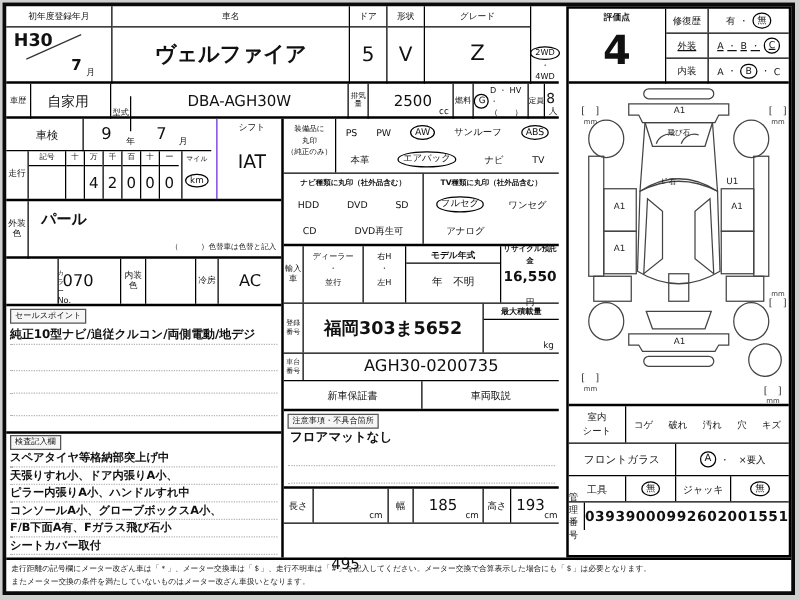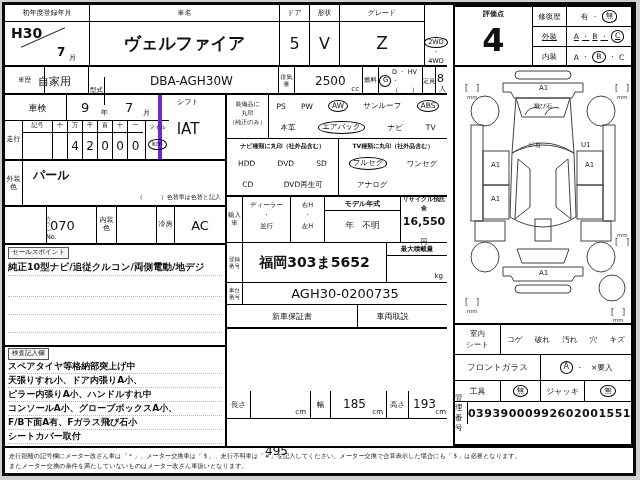--- a/index.html
+++ b/index.html
@@ -48,21 +48,21 @@
       <div class="flex" style="height:42px;font-size:17px;">Z</div>
     </div>
     <div class="abs" style="left:420px;top:0;width:22px;height:62px;font-size:6.5px;display:flex;flex-direction:column;align-items:center;justify-content:flex-end;line-height:1.5;">
       <span class="circ" style="font-size:6.5px;">2WD</span>
       <span>・</span>
       <span>4WD</span>
     </div>
   </div>
 
   <div class="abs" style="left:0;top:62px;width:442px;height:28px;border-bottom:2px solid #000;">
-    <div class="abs br stack" style="left:0;top:0;width:40px;height:28px;font-size:6.5px;text-align:right;">車歴</div>
+    <div class="abs br stack" style="left:0;top:0;width:20px;height:28px;font-size:6.5px;text-align:right;">車歴</div>
     <div class="abs br flex" style="left:16px;top:0;width:68px;height:28px;font-size:11px;">自家用</div>
     <div class="abs br stack" style="left:84px;top:0;width:16px;height:28px;font-size:6.5px;margin-top:10px;">型式</div>
     <div class="abs br flex" style="left:100px;top:0;width:174px;height:28px;font-size:12px;">DBA-AGH30W</div>
     <div class="abs br stack" style="left:274px;top:0;width:16px;height:28px;font-size:6px;">排気量</div>
     <div class="abs br" style="left:290px;top:0;width:68px;height:28px;">
       <span class="abs" style="left:20px;top:7px;font-size:12px;">2500</span>
       <span class="abs unit" style="right:3px;bottom:2px;">cc</span>
     </div>
     <div class="abs br stack" style="left:358px;top:0;width:16px;height:28px;font-size:6.5px;">燃料</div>
     <div class="abs br flex" style="left:374px;top:0;width:44px;height:28px;font-size:6.5px;gap:1px;">
@@ -81,21 +81,21 @@
   <div class="abs bb" style="left:0;top:90px;width:164px;height:26px;">
     <div class="abs br flex" style="left:4px;top:0;width:58px;height:26px;font-size:9px;">車検</div>
     <div class="abs" style="left:58px;top:0;width:106px;height:26px;">
       <span class="abs" style="left:18px;top:5px;font-size:13px;">9</span>
       <span class="abs unit" style="left:38px;top:13px;">年</span>
       <span class="abs" style="left:62px;top:5px;font-size:13px;">7</span>
       <span class="abs unit" style="left:80px;top:13px;">月</span>
     </div>
   </div>
 
-  <div class="abs" style="left:153px;top:90px;width:56px;height:64px;border-left:4px solid #6d28d9;">
+  <div class="abs" style="left:168px;top:90px;width:56px;height:64px;border-left:1px solid #6d28d9;">
     <div class="hdr" style="margin-top:2px;">シフト</div>
     <div class="flex" style="height:44px;font-size:15px;">IAT</div>
   </div>
 
   <div class="abs" style="left:0;top:116px;width:164px;height:38px;">
     <div class="abs br stack" style="left:0;top:0;width:18px;height:38px;font-size:7px;">走行</div>
     <div class="abs" style="left:18px;top:0;width:122px;height:38px;display:flex;">
       <div style="width:30px;border-right:1px solid #000;">
           <div class="hdr bb" style="height:12px;font-size:6px;">記号</div>
           <div class="flex" style="height:25px;font-size:12px;"></div>
@@ -243,24 +243,30 @@
       <div class="abs unit" style="right:4px;bottom:2px;">kg</div>
     </div>
   </div>
 
   <div class="abs bb" style="left:222px;top:278px;width:220px;height:22px;">
     <div class="abs br stack" style="left:0;top:0;width:16px;height:21px;font-size:5.5px;">車台番号</div>
     <div class="abs flex" style="left:16px;top:0;width:204px;height:21px;font-size:13px;">AGH30-0200735</div>
   </div>
 
   <div class="abs" style="left:222px;top:300px;width:220px;height:24px;border-bottom:2px solid #000;">
-    <div class="abs br flex" style="left:0;top:0;width:131px;height:22px;font-size:8px;">新車保証書</div>
+    <div class="abs br flex" style="left:0;top:0;width:111px;height:22px;font-size:8px;">新車保証書</div>
     <div class="abs flex" style="left:111px;top:0;width:109px;height:22px;font-size:8px;">車両取説</div>
   </div>
 
+  <div class="abs" style="left:222px;top:324px;width:220px;height:62px;border-bottom:2px solid #000;">
+    <span class="tab abs" style="left:3px;top:2px;">注意事項・不具合箇所</span>
+    <div class="abs" style="left:5px;top:14px;font-size:10px;font-weight:bold;">フロアマットなし</div>
+    <div class="abs dotl" style="left:3px;top:32px;width:214px;height:12px;"></div>
+    <div class="abs dotl" style="left:3px;top:46px;width:214px;height:12px;"></div>
+  </div>
 
   <div class="abs bb" style="left:222px;top:386px;width:220px;height:28px;">
     <div class="abs br flex" style="left:0;top:0;width:24px;height:27px;font-size:7.5px;">長さ</div>
     <div class="abs br" style="left:24px;top:0;width:60px;height:27px;">
       <span class="abs" style="left:14px;top:6px;font-size:12px;margin-top:47px;">495</span>
       <span class="abs unit" style="right:4px;bottom:2px;">cm</span>
     </div>
     <div class="abs br flex" style="left:84px;top:0;width:20px;height:27px;font-size:7.5px;">幅</div>
     <div class="abs br" style="left:104px;top:0;width:56px;height:27px;">
       <span class="abs" style="left:12px;top:6px;font-size:12px;">185</span>

